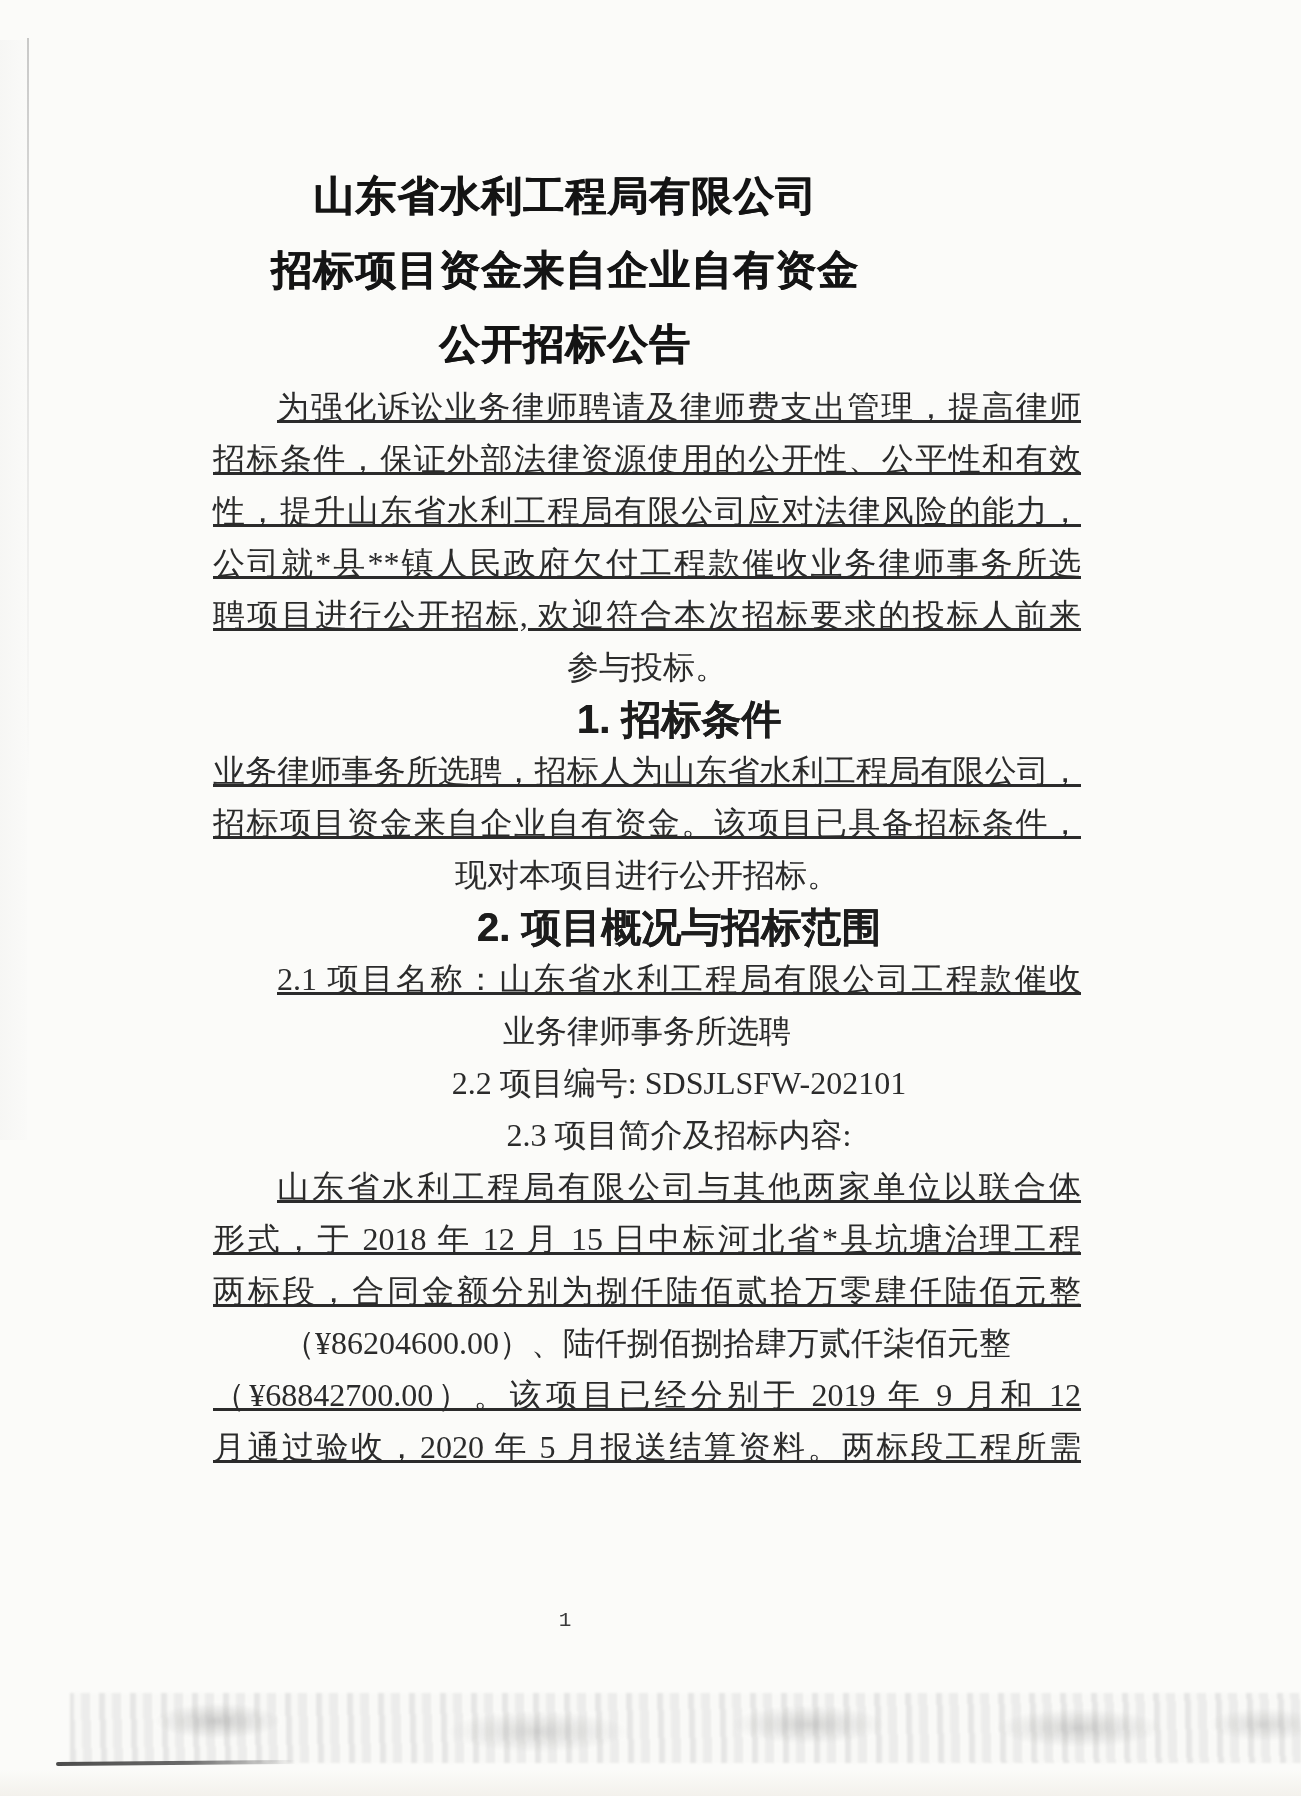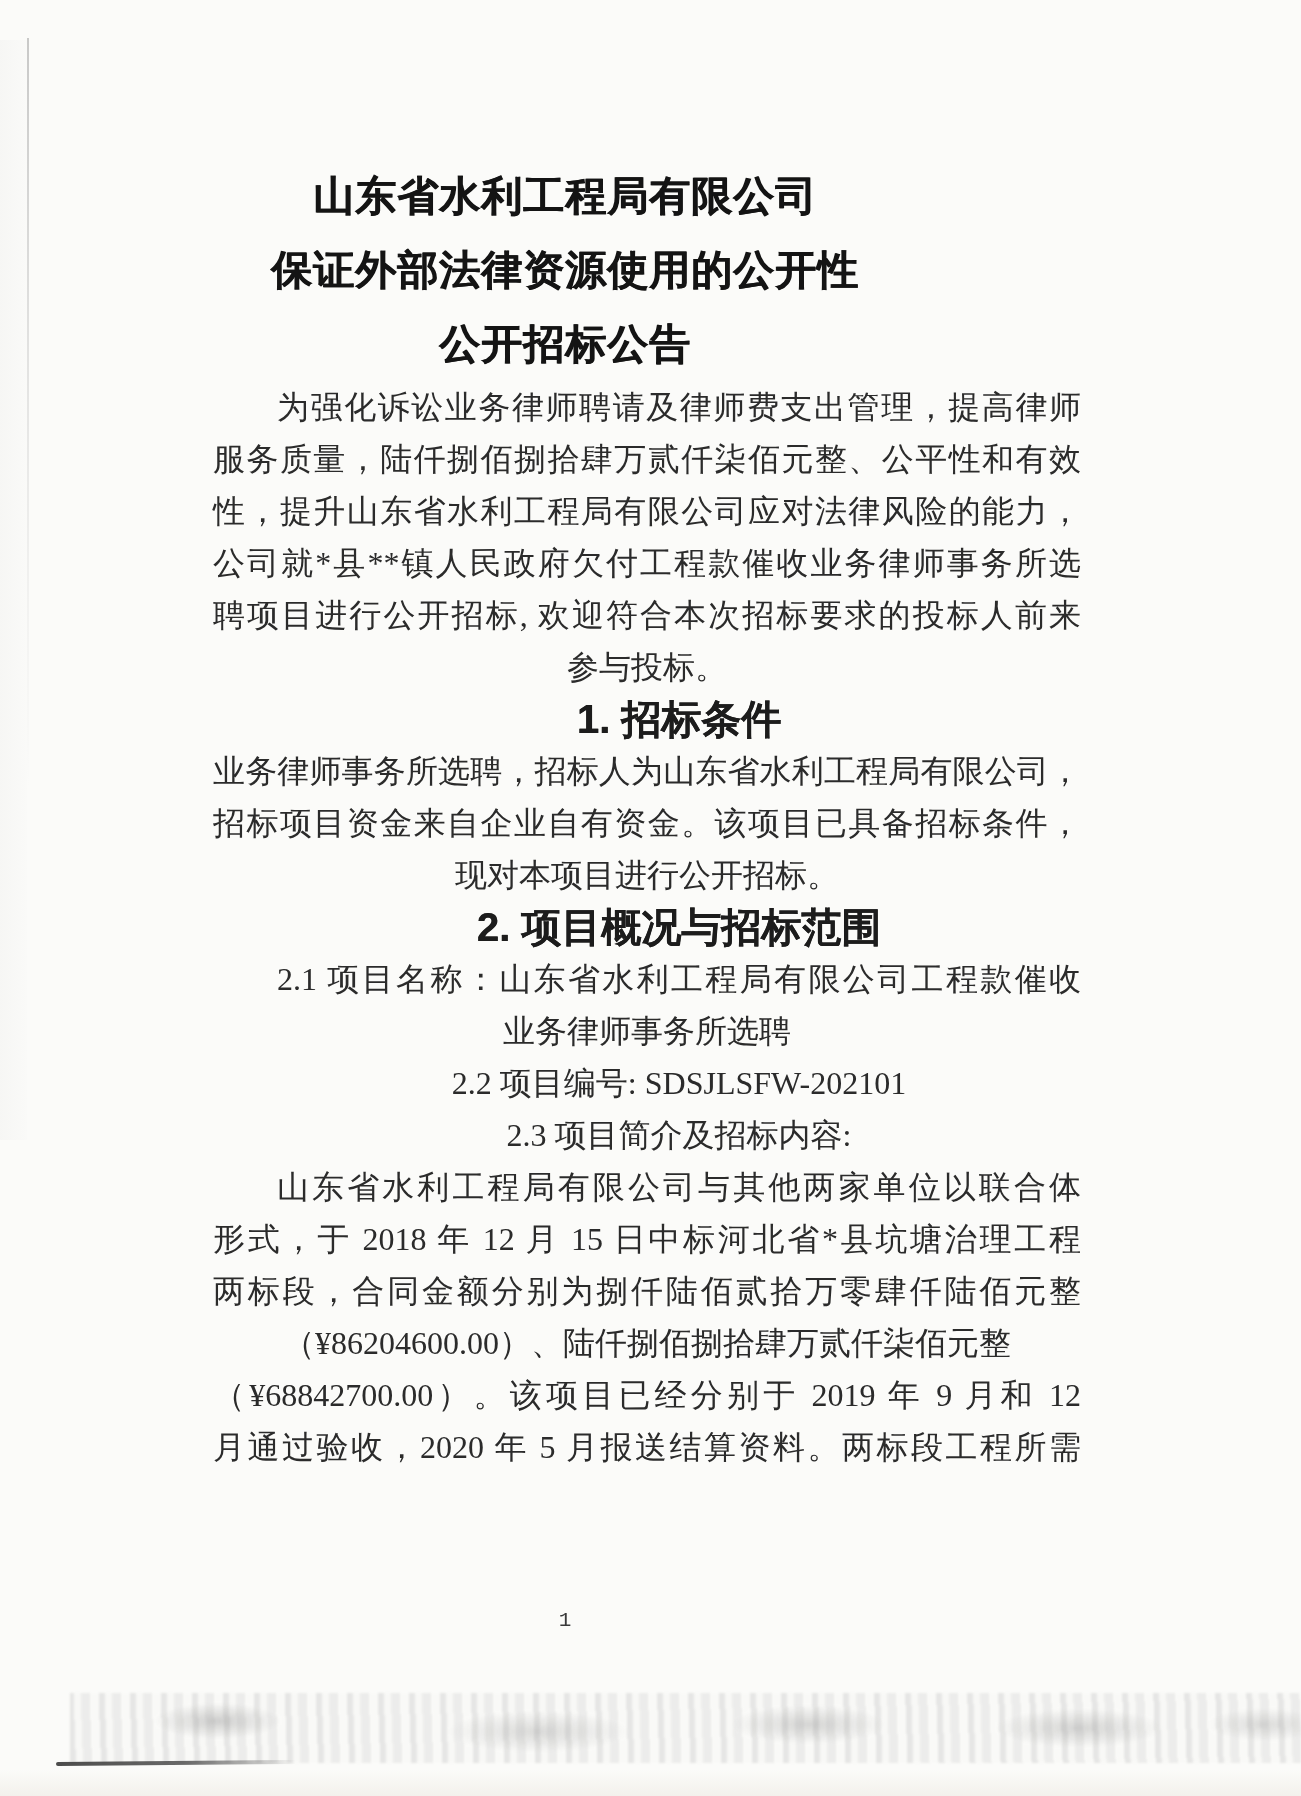--- a/index.html
+++ b/index.html
@@ -32,20 +32,21 @@
   .line{
     height:52px;line-height:52px;
     font-size:32px;
     white-space:normal;
     overflow:visible;
     text-align:center;
   }
   .fill{
     text-align:justify;
     text-align-last:justify;
+    text-decoration:underline;
   }
   .indent{padding-left:64px;}
   .heading{
     font-family:"Liberation Sans","DejaVu Sans",sans-serif;
     font-weight:700;font-size:40px;color:#1c1c1c;
     text-shadow:0.4px 0 0 currentColor;
   }
 
   
   .page-number{
@@ -100,27 +101,27 @@
 </head>
 <body>
 
 <div class="page">
 
   <div class="scan-margin-left"></div>
   <div class="scan-edge-left"></div>
 
   <div class="title-block">
     <div class="title-line">山东省水利工程局有限公司</div>
-    <div class="title-line">保证外部法律资源使用的公开性</div>
+    <div class="title-line">招标项目资金来自企业自有资金</div>
     <div class="title-line">公开招标公告</div>
   </div>
 
   <div class="body-block">
     <div class="line fill indent">为强化诉讼业务律师聘请及律师费支出管理，提高律师</div>
-    <div class="line fill">服务质量，陆仟捌佰捌拾肆万贰仟柒佰元整、公平性和有效</div>
+    <div class="line fill">招标条件，保证外部法律资源使用的公开性、公平性和有效</div>
     <div class="line fill">性，提升山东省水利工程局有限公司应对法律风险的能力，</div>
     <div class="line fill">公司就*县**镇人民政府欠付工程款催收业务律师事务所选</div>
     <div class="line fill">聘项目进行公开招标, 欢迎符合本次招标要求的投标人前来</div>
     <div class="line">参与投标。</div>
     <div class="line heading indent">1. 招标条件</div>
     <div class="line fill">业务律师事务所选聘，招标人为山东省水利工程局有限公司，</div>
     <div class="line fill">招标项目资金来自企业自有资金。该项目已具备招标条件，</div>
     <div class="line">现对本项目进行公开招标。</div>
     <div class="line heading indent">2. 项目概况与招标范围</div>
     <div class="line fill indent">2.1 项目名称：山东省水利工程局有限公司工程款催收</div>

